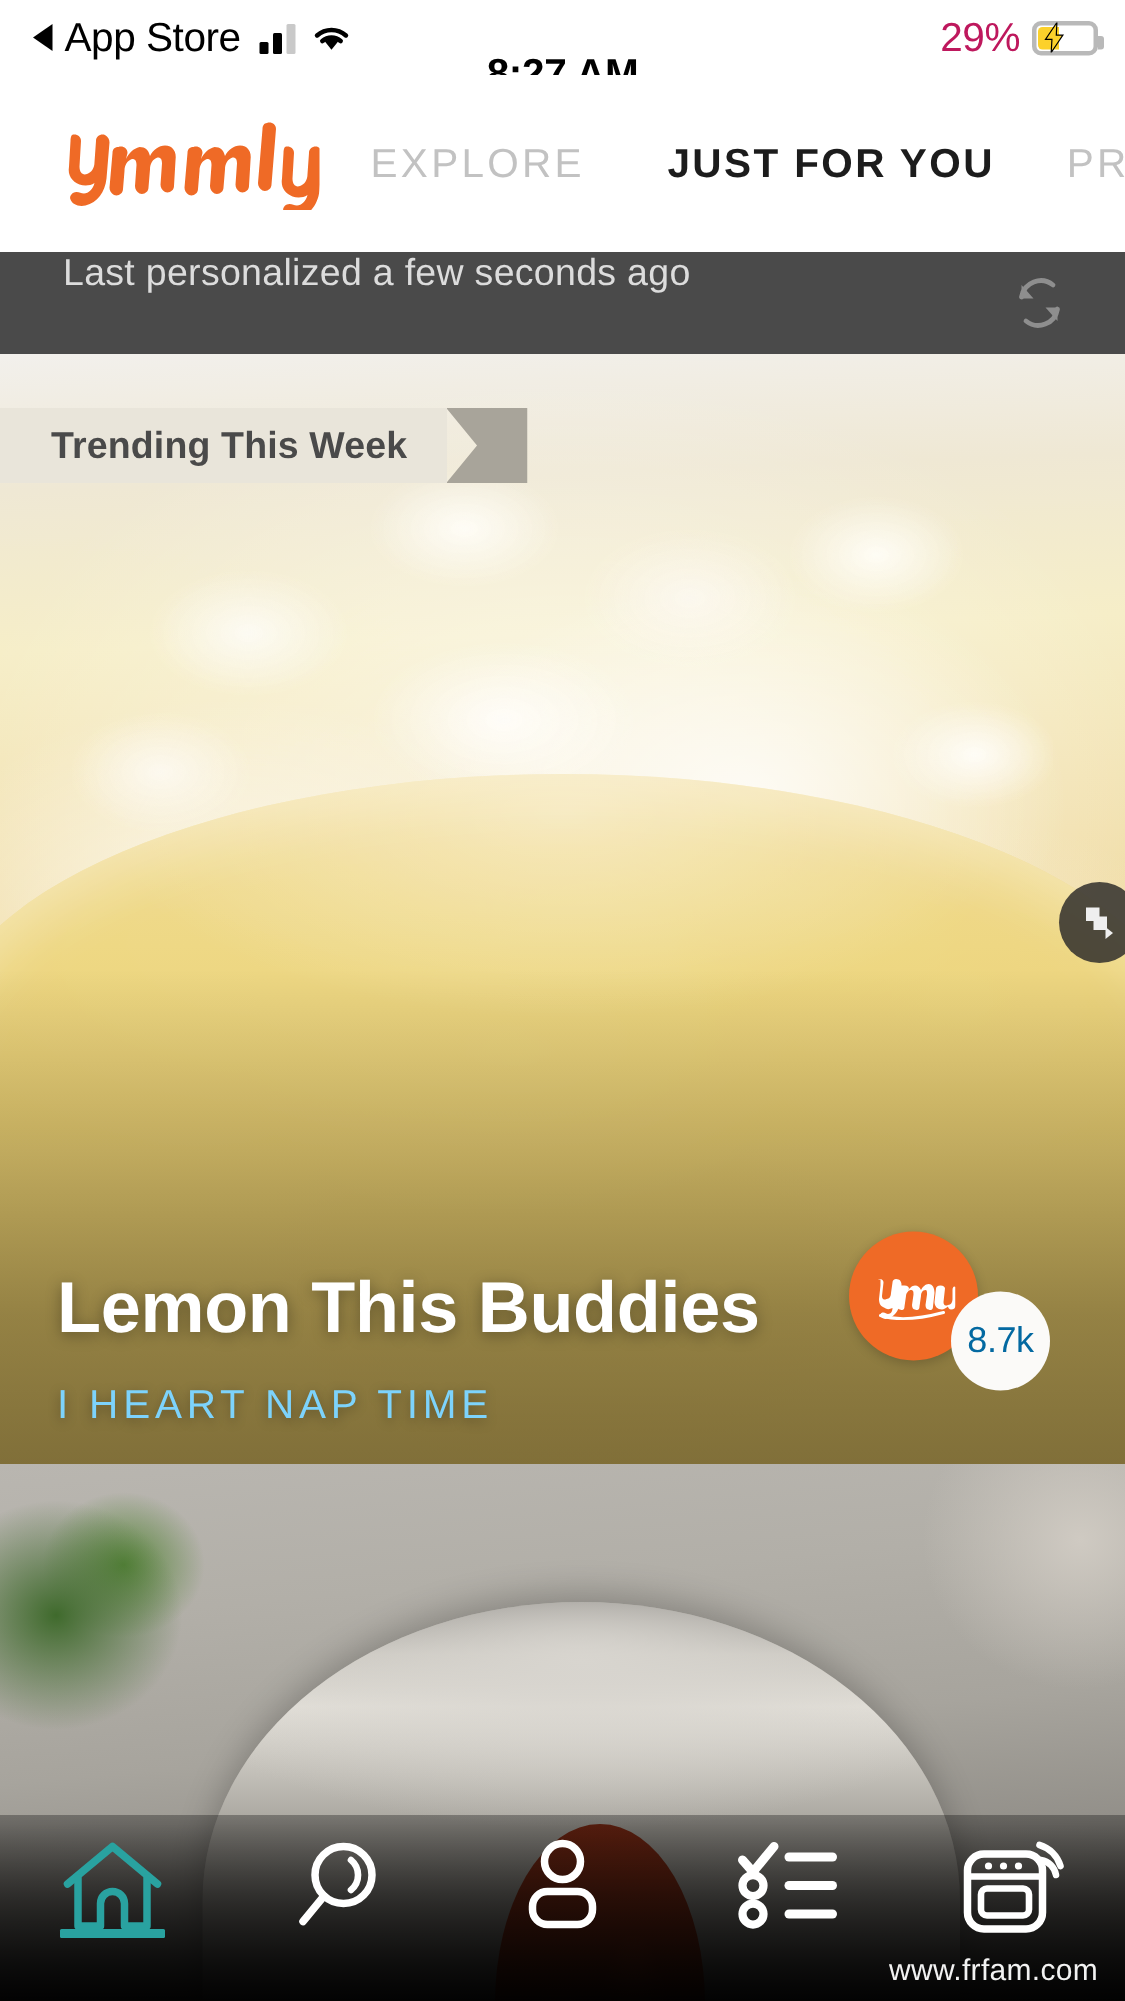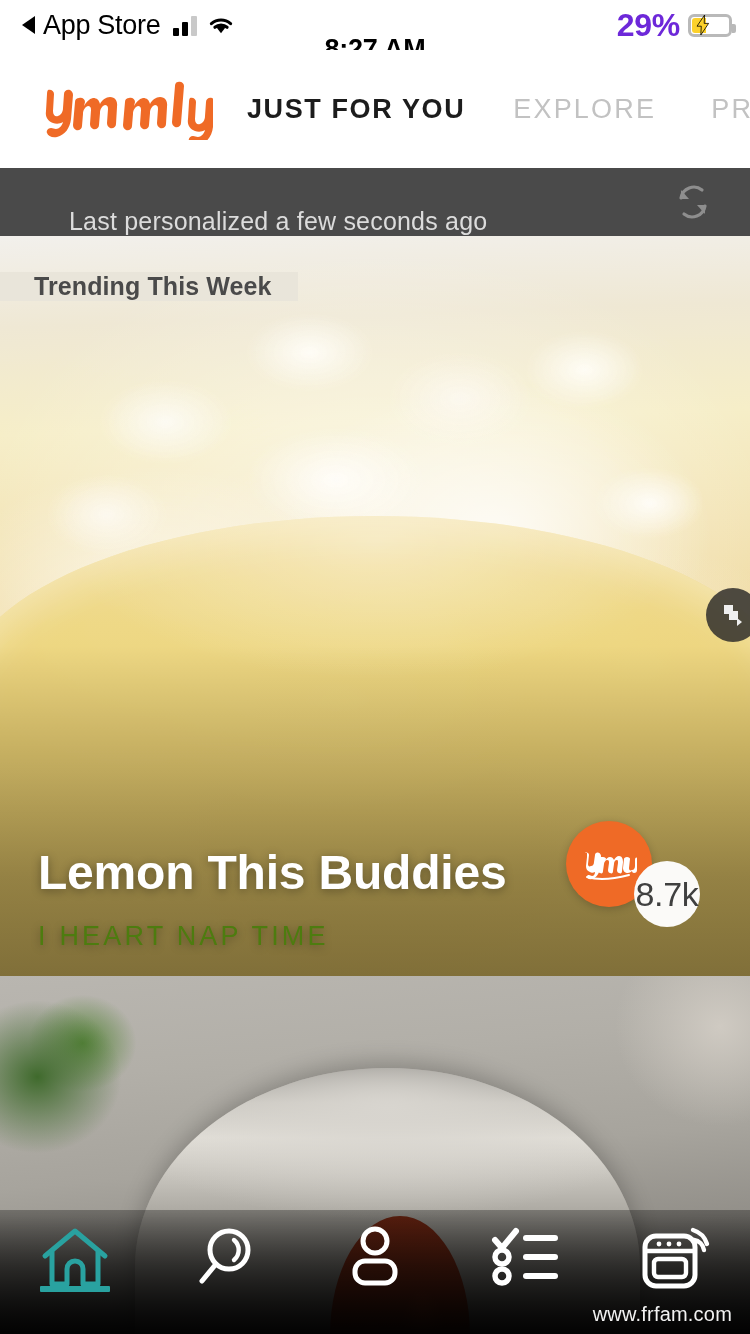--- a/index.html
+++ b/index.html
@@ -48,21 +48,21 @@
   .sb-wifi { width: 30px; height: 22px; display:block; }
   .sb-time {
     position: absolute; left: 0; right: 0; top: 0; height: 50px;
     display: flex; align-items: center; justify-content: center;
     font-size: 27px; font-weight: bold; color: #000; letter-spacing: -0.2px; margin-top: 24px;
   }
   .sb-right {
     position: absolute; right: 18px; top: 0; height: 50px;
     display: flex; align-items: center; gap: 8px;
   }
-  .sb-batt-pct { font-size: 32px; font-weight: bold; color: #6d28d9; letter-spacing: -0.3px;}
+  .sb-batt-pct { font-size: 27px; font-weight: normal; color: #be185d; letter-spacing: -0.3px;}
   .sb-batt {
     position: relative; width: 44px; height: 23px;
     border: 3px solid #b9b9b9; border-radius: 6px;
     display: flex; align-items: center;
   }
   .sb-batt:after {
     content:""; position: absolute; right: -7px; top: 7px;
     width: 4px; height: 9px; background: #b9b9b9; border-radius: 0 2px 2px 0;
   }
   .sb-batt-fill {
@@ -107,21 +107,21 @@
     left: 247px; top: 154px;
     width: 200px; height: 7px;
     background: #11888a;
   }
 
   
   .personal-bar {
     position: relative;
     height: 68px;
     background: #4a4a4a;
-    display: flex; align-items: flex-end; padding-left: 27px;
+    display: flex; align-items: flex-start;
   }
   .personal-text {
     margin-left: 42px;
     color: #dcdcdc;
     font-size: 25px;
     letter-spacing: 0.2px;
   }
   .refresh-btn {
     position: absolute; right: 30px; top: 50%;
     transform: translateY(-50%);
@@ -192,21 +192,20 @@
     background: linear-gradient(180deg, rgba(40,35,25,0) 0%, rgba(45,38,26,.22) 38%, rgba(40,34,24,.42) 70%, rgba(35,30,22,.5) 100%);
   }
 
   
   .ribbon {
     position: absolute;
     left: 0; top: 36px;
     height: 50px;
     display: flex; align-items: stretch;
     z-index: 6;
-    flex-direction: column;
   }
   .ribbon-body {
     background: #e9e5da;
     display: flex; align-items: center;
     padding: 0 26px 0 34px;
   }
   .ribbon-label {
     font-size: 25px; font-weight: bold; color: #4a4a4a;
     letter-spacing: 0.1px;
     white-space: nowrap;
@@ -237,21 +236,21 @@
   .hero-title {
     font-size: 48px; font-weight: bold;
     color: #ffffff;
     letter-spacing: -0.2px;
     line-height: 1.06;
     text-shadow: 0 2px 10px rgba(0,0,0,.35);
   }
   .hero-source {
     margin-top: 22px;
     font-size: 27px;
-    color: #4d7c0f;
+    color: #7dd3fc;
     letter-spacing: 3.2px;
     text-shadow: 0 2px 8px rgba(0,0,0,.35);
   }
 
   
   .yum-wrap {
     position: absolute;
     right: 50px; bottom: 45px;
     width: 134px; height: 110px;
     z-index: 7;
@@ -263,21 +262,21 @@
     display: flex; align-items: center; justify-content: center;
     cursor: pointer;
     box-shadow: 0 2px 8px rgba(0,0,0,.2);
   }
   .yum-circle svg { width: 56px; height: 34px; display:block; }
   .yum-count {
     position: absolute; right: 0; top: 40px;
     width: 66px; height: 66px; border-radius: 50%;
     background: #fbfaf8;
     display: flex; align-items: center; justify-content: center;
-    font-size: 34px; color: #404040; font-weight: normal;
+    font-size: 24px; color: #0369a1; font-weight: normal;
     letter-spacing: -0.3px;
   }
 
   
   .card-second {
     position: relative;
     width: 750px; height: 420px;
     overflow: hidden;
     background: #2a2a2a;
   }
@@ -391,22 +390,22 @@
         <g fill="#ef6a26">
           <path d="M10 12c3-1 6 1 6 4l-1 17c0 4 2 6 5 5 3-1 5-4 5-8l1-14c0-3 3-5 6-4 2 1 3 3 3 5l-2 24c-1 9-6 16-14 18-5 1-9-1-10-4-1-2 1-5 4-5 2 0 3 1 5 1 3 0 6-3 7-7-3 2-7 2-10 1-5-2-8-6-7-12l1-17c0-3 1-4 1-4z"></path>
           <path d="M41 20c3-1 6 1 6 4l-1 4c2-4 5-7 9-8 4 0 6 2 7 6 2-4 6-7 10-7 5 0 8 4 7 10l-1 17c0 3-3 5-6 4-2-1-3-3-3-5l1-14c0-3-1-4-3-4-3 1-5 4-5 8l-1 12c0 3-3 5-6 4-2-1-3-3-3-5l1-14c0-3-1-4-3-4-3 1-5 4-5 8l-1 12c0 3-3 5-6 4-2-1-3-3-3-5l2-23c0-3 2-4 4-4z"></path>
           <path d="M91 20c3-1 6 1 6 4l-1 4c2-4 5-7 9-8 4 0 6 2 7 6 2-4 6-7 10-7 5 0 8 4 7 10l-1 17c0 3-3 5-6 4-2-1-3-3-3-5l1-14c0-3-1-4-3-4-3 1-5 4-5 8l-1 12c0 3-3 5-6 4-2-1-3-3-3-5l1-14c0-3-1-4-3-4-3 1-5 4-5 8l-1 12c0 3-3 5-6 4-2-1-3-3-3-5l2-23c0-3 2-4 4-4z"></path>
           <path d="M140 4c3-1 6 1 6 4l-3 37c0 3-3 5-6 4-2-1-3-3-3-5l3-36c0-2 1-4 3-4z"></path>
           <path d="M152 20c3-1 6 1 6 4l-1 17c0 4 2 6 5 5 3-1 5-4 5-8l1-14c0-3 3-5 6-4 2 1 3 3 3 5l-2 24c-1 9-6 16-14 18-5 1-9-1-10-4-1-2 1-5 4-5 2 0 3 1 5 1 3 0 6-3 7-7-3 2-7 2-10 1-5-2-8-6-7-12l1-17c0-3 1-4 1-4z"></path>
         </g>
       </svg>
     </div>
     <div class="tabs">
+      <span class="tab t-inactive" id="tab-2">EXPLORE</span>
       <span class="tab t-active" id="tab-1">JUST FOR YOU</span>
-      <span class="tab t-inactive" id="tab-2">EXPLORE</span>
       <span class="tab t-inactive" id="tab-3">PRO</span>
     </div>
     <div class="tab-underline"></div>
   </div>
 
   <div class="personal-bar">
     <span class="personal-text">Last personalized a few seconds ago</span>
     <span class="refresh-btn">
       <svg width="50" height="50" viewBox="0 0 50 50">
         <path d="M13 21a13 13 0 0 1 21-8" stroke="#8e8e8e" stroke-width="3.2" fill="none" stroke-linecap="round"></path>

